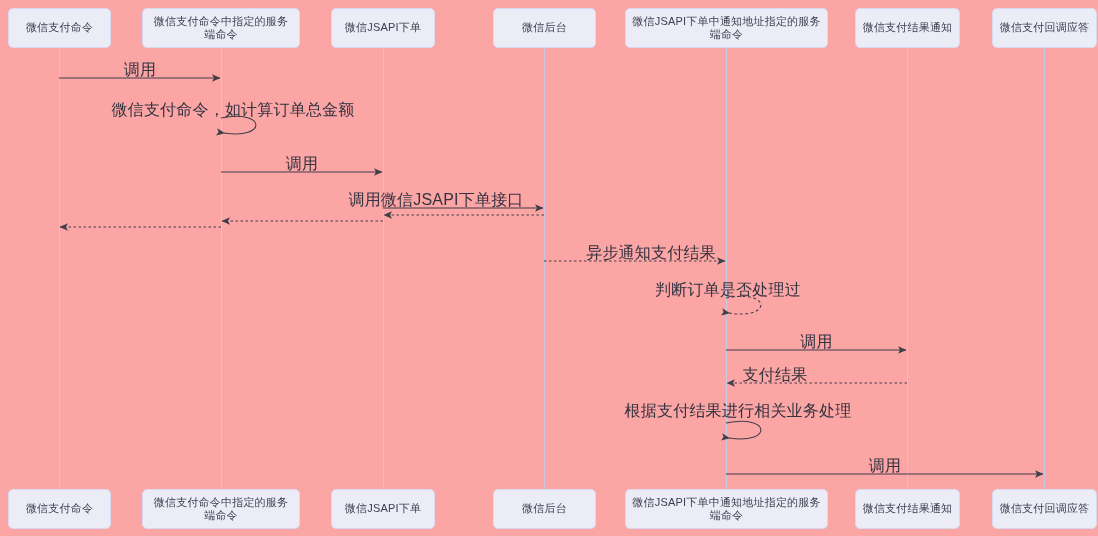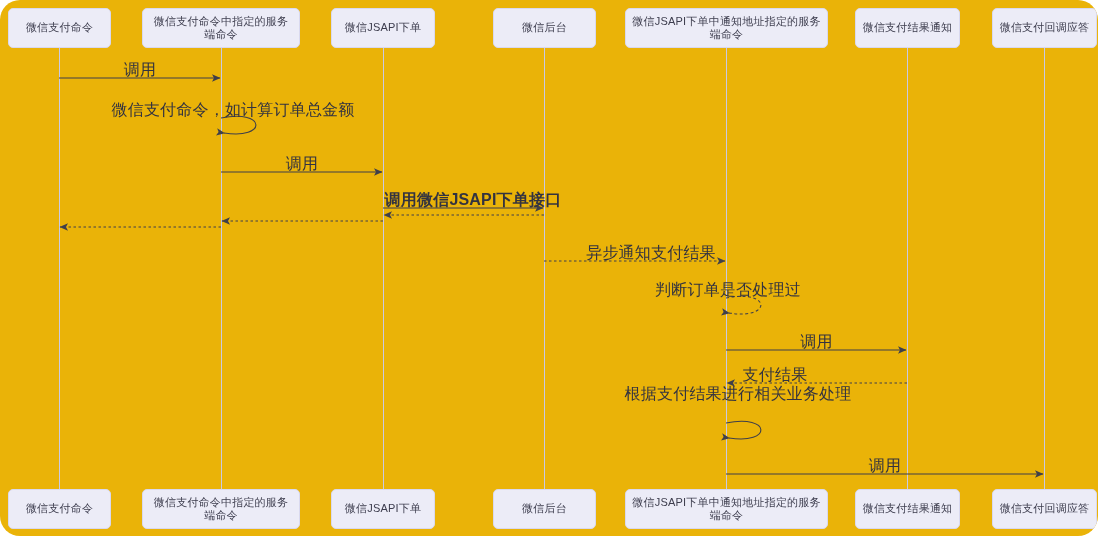--- a/index.html
+++ b/index.html
@@ -7,23 +7,22 @@
     padding: 0;
     background: #ffffff;
   }
   body {
     font-family: "Liberation Sans", "DejaVu Sans", sans-serif;
   }
   #diagram-root {
     position: relative;
     width: 1098px;
     height: 536px;
-    background: #eab308;
+    background: #fca5a5;
     overflow: hidden;
-    border-radius: 20px;
   }
   .lifeline-box {
     position: absolute;
     box-sizing: border-box;
     background: #ececf7;
     border: 1px solid #d9d9ef;
     border-radius: 5px;
     display: flex;
     align-items: center;
     justify-content: center;
@@ -113,22 +112,22 @@
         <line x1="907" y1="383" x2="727" y2="383" stroke="#3f3f4a" stroke-width="1" stroke-dasharray="2.5,2.5" marker-end="url(#arrowFilled)"></line>
         <path d="M726,423 C772,414 772,445 729,438" fill="none" stroke="#3f3f4a" stroke-width="1.1" marker-end="url(#arrowFilledRev)"></path>
         <line x1="726" y1="474" x2="1043" y2="474" stroke="#3f3f4a" stroke-width="1.2" marker-end="url(#arrowFilled)"></line>
       </g>
   </svg>
 
   <div id="labels-layer">
       <div class="msg-label" style="left: 140px; top: 60px;">调用</div>
       <div class="msg-label" style="left: 233px; top: 100px;">微信支付命令，如计算订单总金额</div>
       <div class="msg-label" style="left: 302px; top: 154px;">调用</div>
-      <div class="msg-label" style="left: 473px; top: 190px; font-weight: bold;">调用微信JSAPI下单接口</div>
+      <div class="msg-label" style="left: 436px; top: 190px;">调用微信JSAPI下单接口</div>
       <div class="msg-label" style="left: 635px; top: 243px; margin-left: 16px;">异步通知支付结果</div>
       <div class="msg-label" style="left: 728px; top: 280px;">判断订单是否处理过</div>
       <div class="msg-label" style="left: 816.5px; top: 332px;">调用</div>
       <div class="msg-label" style="left: 775px; top: 365px;">支付结果</div>
-      <div class="msg-label" style="left: 738px; top: 384px;">根据支付结果进行相关业务处理</div>
+      <div class="msg-label" style="left: 738px; top: 401px;">根据支付结果进行相关业务处理</div>
       <div class="msg-label" style="left: 885px; top: 456px;">调用</div>
     </div>
 
 </div>
 
 </body></html>

